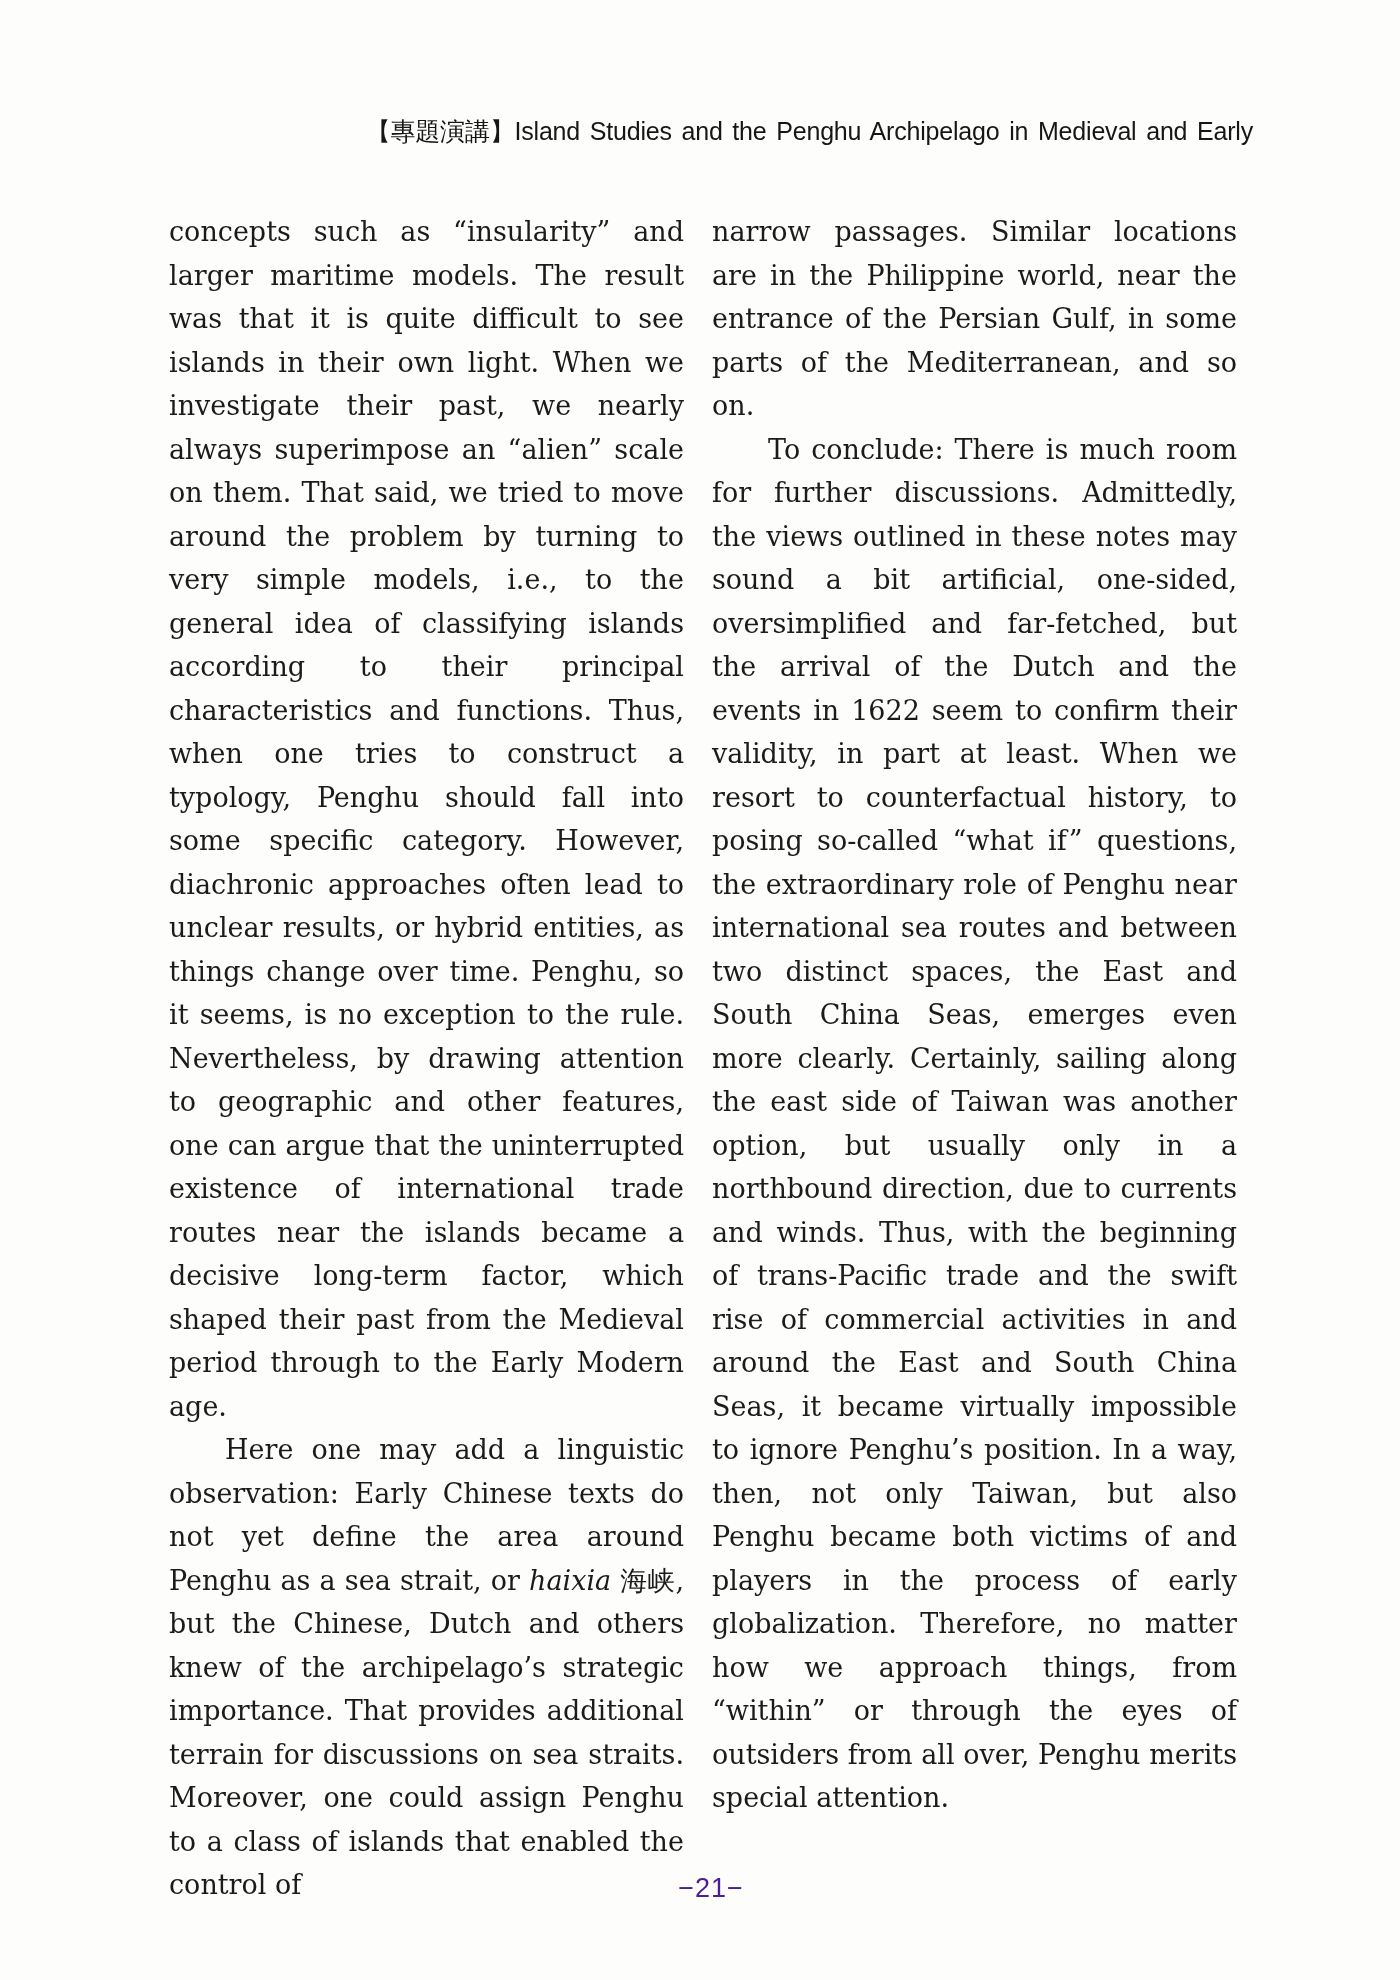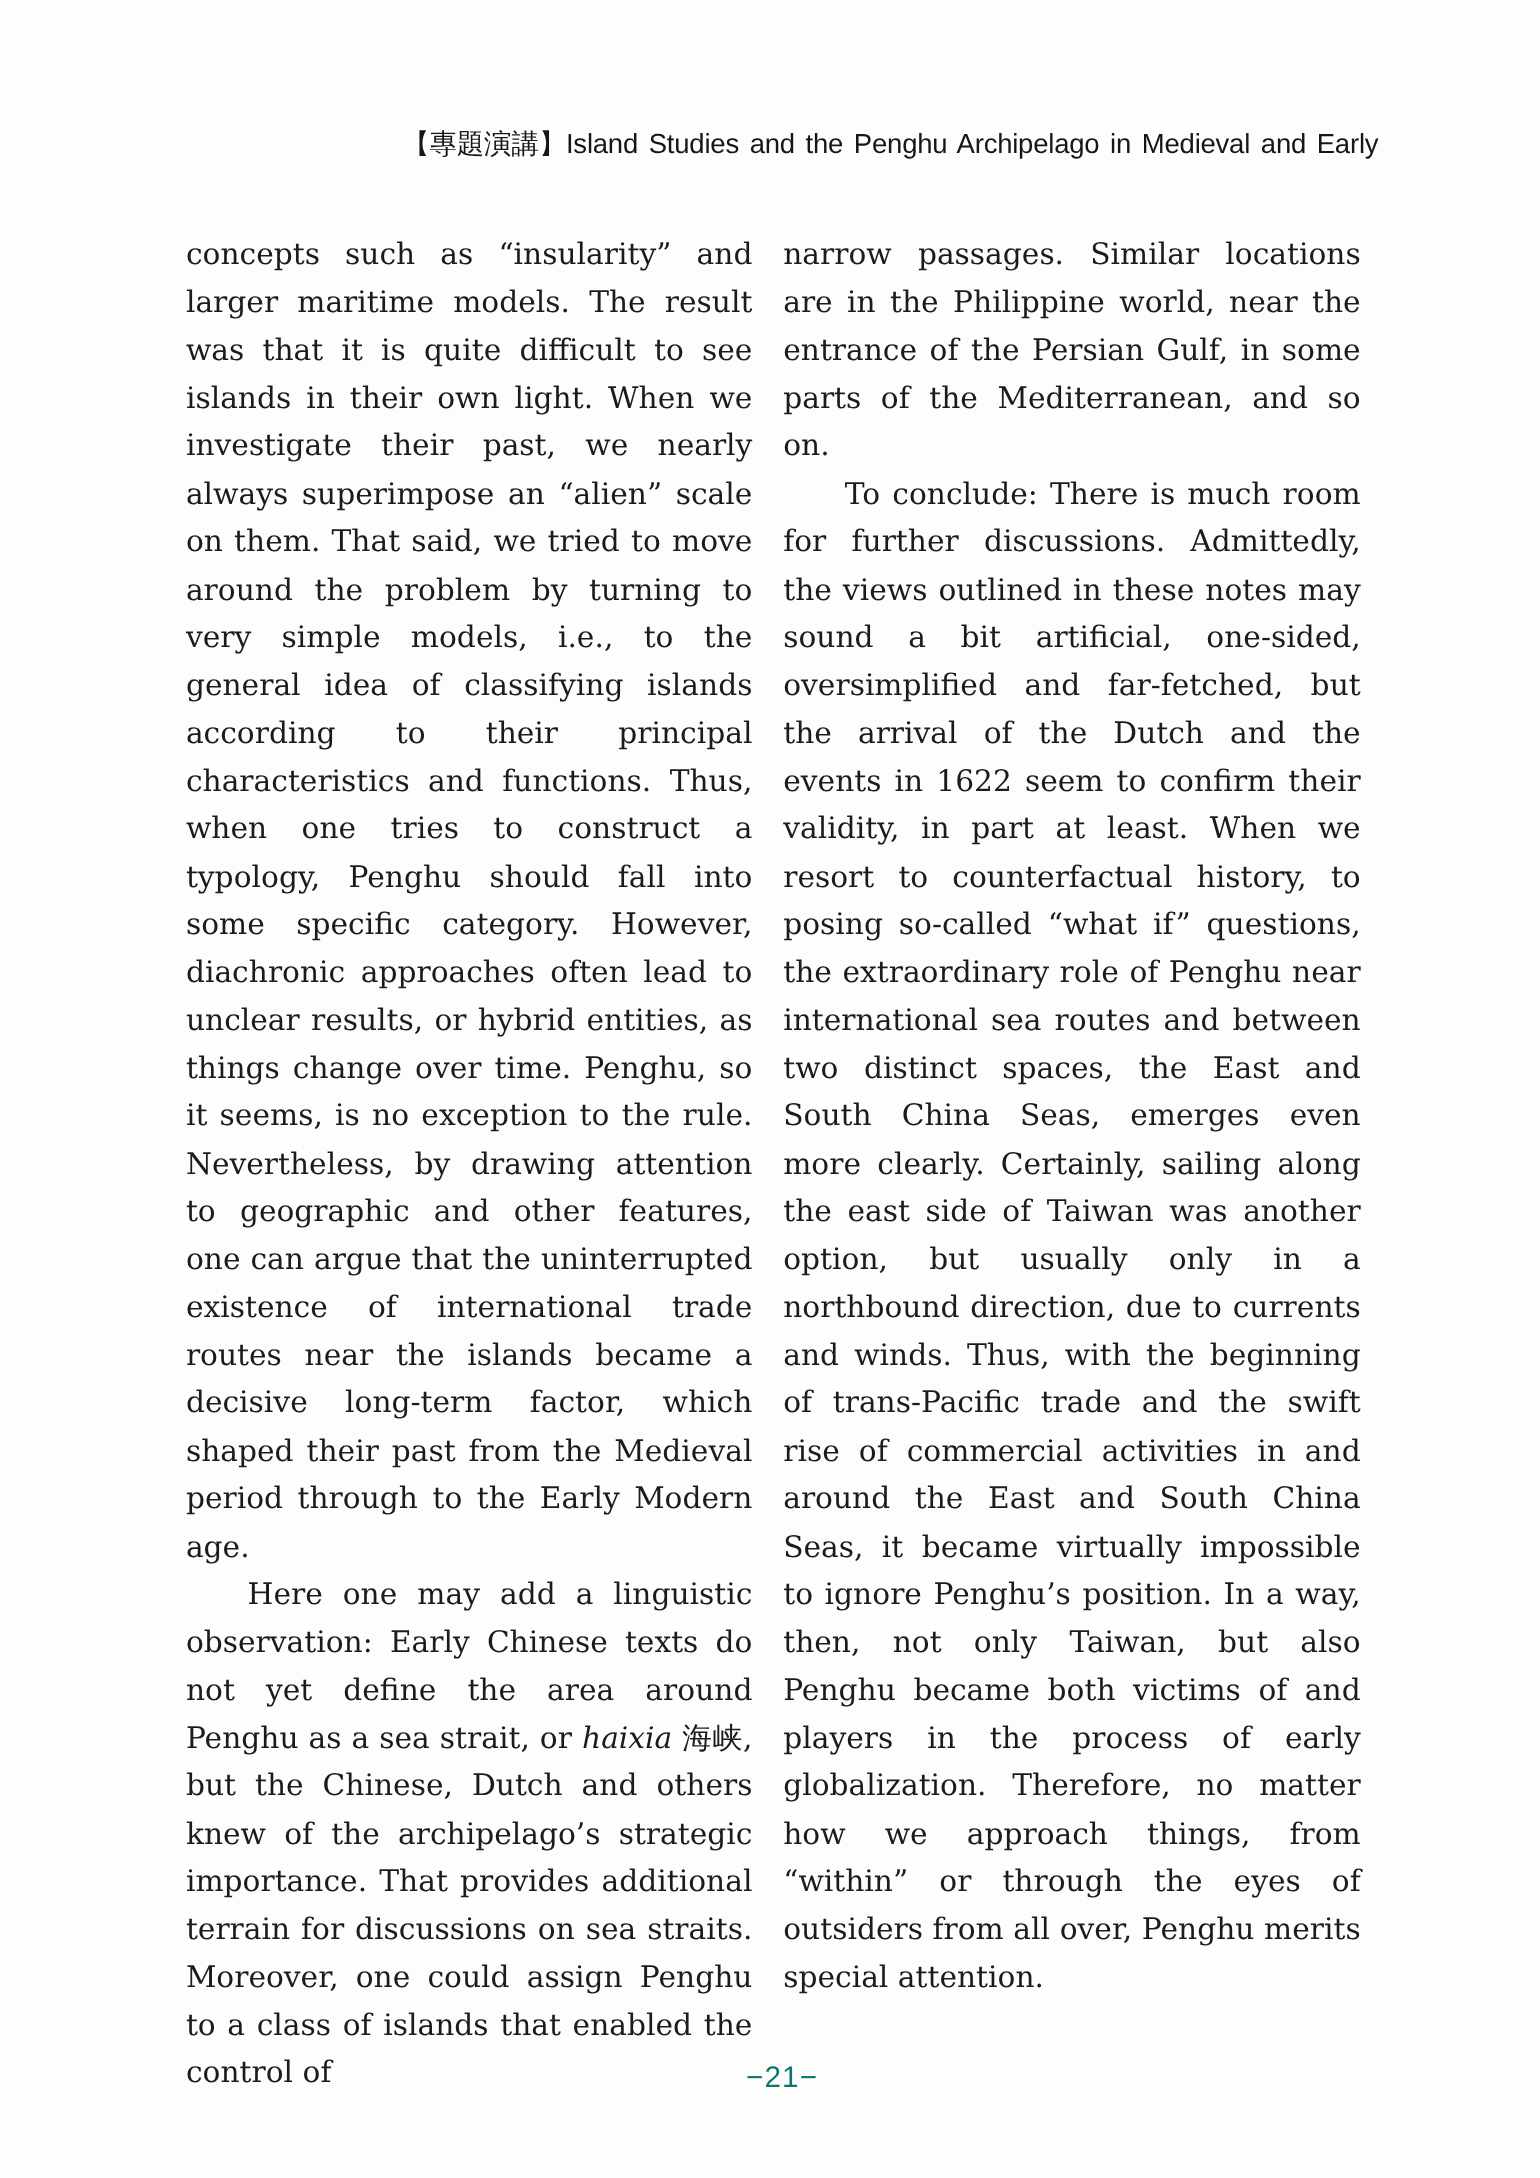--- a/index.html
+++ b/index.html
@@ -60,21 +60,21 @@
   }
   .page-number {
     position: absolute;
     left: 169px;
     top: 1872px;
     width: 1084px;
     text-align: center;
     font-family: "Liberation Sans", sans-serif;
     font-size: 27px;
     line-height: 32px;
-    color: #0f766e;
+    color: #4c1d95;
     letter-spacing: 1px;
   }
 </style>
 </head>
 <body>
 
 <div class="page">
 
   <div class="content">
 

